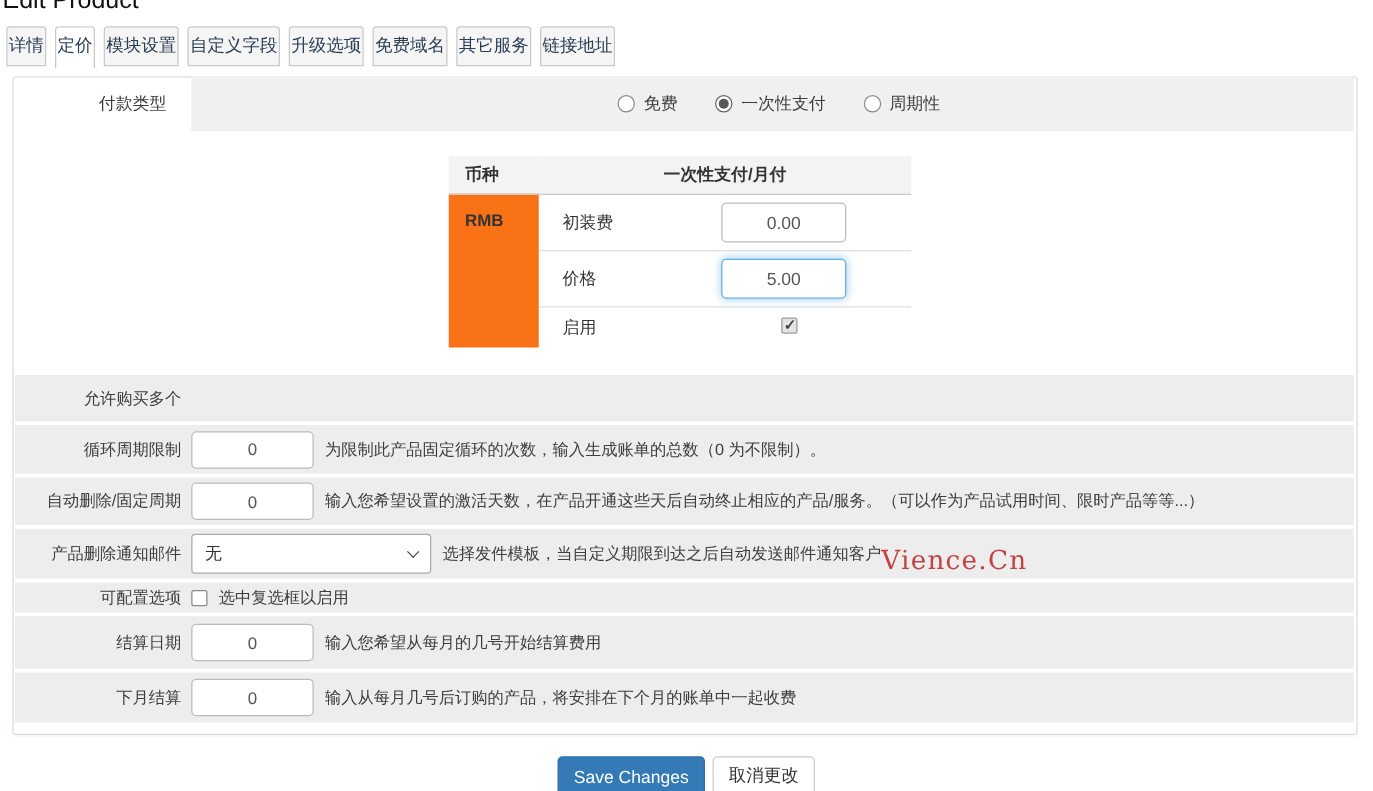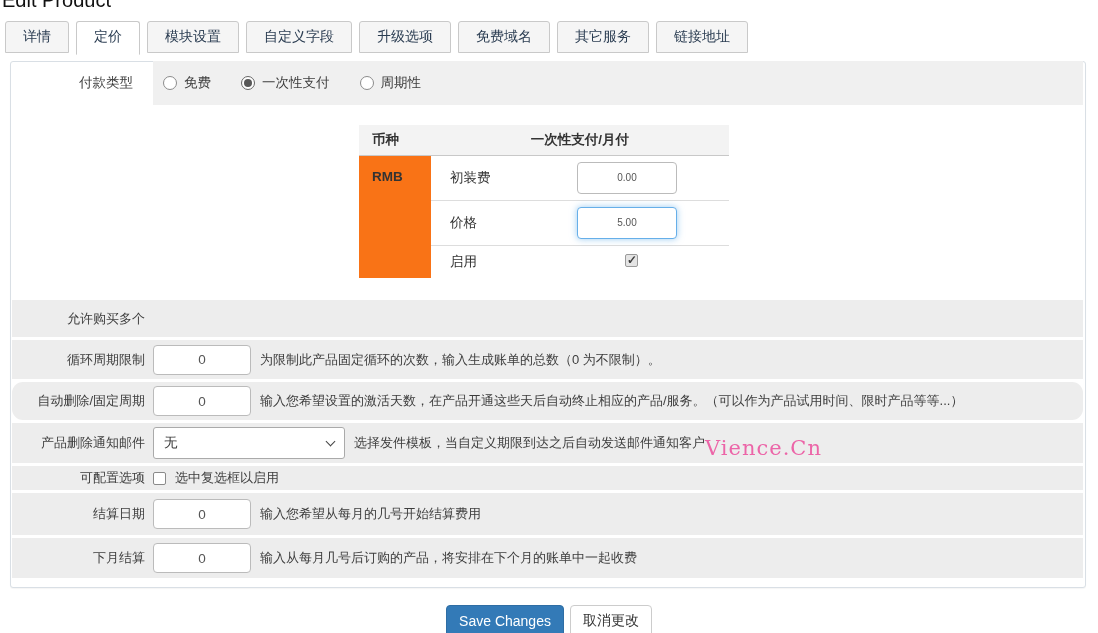--- a/index.html
+++ b/index.html
@@ -9,66 +9,66 @@
     font-family:"Liberation Sans", sans-serif; font-size:13px; color:#3d3d3d;
   }
   
   .page-title {
     font-size:20px; font-weight:400; color:#111;
     margin:-12px 0 0 2px; line-height:24px; white-space:nowrap;
   }
   
   .tabbar { display:flex; gap:7px; margin:9px 0 0 5px; align-items:flex-end; }
   .tab {
-    padding:6px 17px; font-size:14px; color:#2b3d52; background:#f5f5f5;
+    padding:6px 1px; font-size:14px; color:#2b3d52; background:#f5f5f5;
     border:1px solid #c9c9c9; border-radius:3px 3px 0 0; cursor:pointer; white-space:nowrap;
   }
   .tab.active { background:#fff; border-bottom-color:#fff; padding-bottom:8px; margin-bottom:-2px; }
   
   .panel {
     position:relative; margin:8px 10px 0 10px; width:1076px; height:527px;
     background:#fff; border:1px solid #d9dfe5; border-radius:3px;
     box-shadow:0 1px 1px rgba(0,0,0,.04);
   }
   
   .payrow { display:flex; align-items:center; margin-top:7px; height:27px; }
   .payrow .lbl { width:142px; text-align:right; padding-right:20px; flex-shrink:0; font-size:13.5px; }
   .paystripe {
     flex:1; margin-right:2px; background:#f0f0f0; height:44px;
-    display:flex; align-items:center; gap:30px; padding-left:10px;
+    display:flex; align-items:center; gap:30px; padding-left:10px;justify-content:center;
   }
   .radio-opt { display:flex; align-items:center; gap:7px; font-size:13.5px; cursor:pointer; }
   .radio { width:14px; height:14px; border:1px solid #8b8b8b; border-radius:50%; background:#fff; display:inline-block; position:relative; flex-shrink:0; }
   .radio.checked { border-color:#666; }
   .radio.checked::after { content:''; position:absolute; left:2px; top:2px; right:2px; bottom:2px; background:#585858; border-radius:50%; }
   
   .ptable { border-collapse:collapse; margin:29px 0 0 348px; width:370px; font-size:13.5px; color:#333; }
   .ptable th { background:#f3f3f3; height:30px; font-weight:bold; border-bottom:1px solid #c8c8c8; }
   .ptable th.cur { width:72px; text-align:left; padding-left:13px; }
   .ptable td.currency { background:#f97316; vertical-align:top; padding:13px 0 0 13px; font-weight:bold; width:72px;margin-top:36px; }
   .ptable td.plabel { width:146px; padding-left:19px; border-top:1px solid #ddd; }
   .ptable td.pinput { width:152px; border-top:1px solid #ddd; }
   .ptable tr.r1 td.plabel, .ptable tr.r1 td.pinput { border-top:none; }
   .ptable tr.hrow { height:45px; }
   .ptable tr.crow { height:33px; }
   .tinput {
-    width:100px; height:32px; text-align:center; font-size:10px; color:#555;
+    width:100px; height:32px; text-align:center; font-size:14px; color:#555;
     border:1px solid #bbb; border-radius:4px; background:#fff; font-family:"Liberation Sans",sans-serif;
   }
   .tinput.focused { border-color:#66afe9; box-shadow:0 0 7px rgba(102,175,233,.65); }
   .ckwrap { padding-left:48px; }
   .checkbox { width:13px; height:13px; border:1px solid #8a8a8a; border-radius:2px; background:#fff; display:inline-block; flex-shrink:0; }
   .checkbox.checked { background:#e4e4e4; border-color:#9a9a9a; position:relative; }
   .checkbox.checked::after { content:'\2713'; position:absolute; left:1px; top:-2px; font-size:12px; font-weight:bold; color:#3f3f3f; }
   
   .rows { margin-top:22px; }
   .frow { display:flex; align-items:center; background:#ededed; margin:0 2px 3px 1px; }
   .frow:nth-child(1) { min-height:37px; }
   .frow:nth-child(2) { min-height:39px; }
-  .frow:nth-child(3) { min-height:38px;border-radius:11px; }
+  .frow:nth-child(3) { min-height:38px; }
   .frow:nth-child(4) { min-height:40px; }
   .frow:nth-child(5) { min-height:24px; }
   .frow:nth-child(6) { min-height:42px; }
   .frow:nth-child(7) { min-height:40px; }
   .frow .lbl { width:141px; text-align:right; padding-right:8px; flex-shrink:0; color:#3d3d3d; }
   .frow .content { display:flex; align-items:center; gap:9px; flex:1; }
   .finput {
     width:98px; height:30px; text-align:center; font-size:13.5px; color:#555;
     border:1px solid #bbb; border-radius:4px; background:#fff; font-family:"Liberation Sans",sans-serif;
   }
@@ -196,19 +196,19 @@
       </div>
       <div class="frow">
         <div class="lbl">下月结算</div>
         <div class="content">
           <input class="finput" value="0" style="">
           <span class="desc">输入从每月几号后订购的产品，将安排在下个月的账单中一起收费</span>
         </div>
       </div>
     </div>
 
-  <div class="watermark" style="color: #ec4899;">Vience.Cn</div>
+  <div class="watermark" style="color: #b91c1c;">Vience.Cn</div>
 </div>
 
 <div class="footer">
   <button class="btn btn-save">Save Changes</button>
   <button class="btn btn-cancel">取消更改</button>
 </div>
 
 </body></html>

